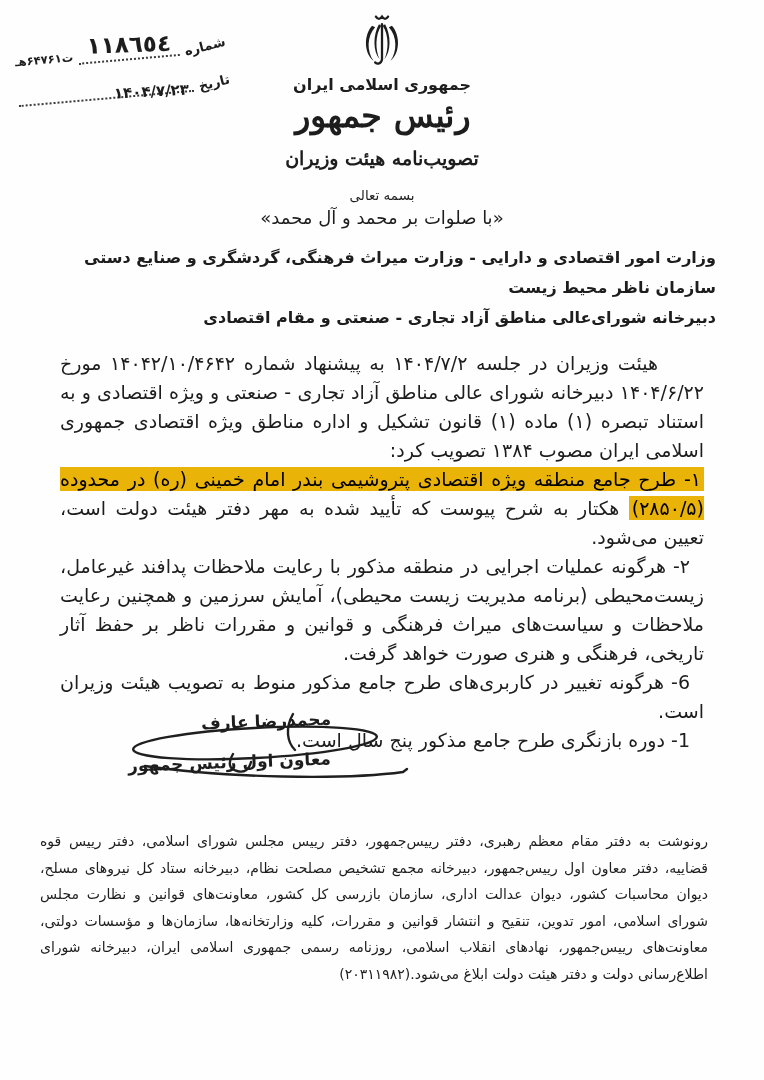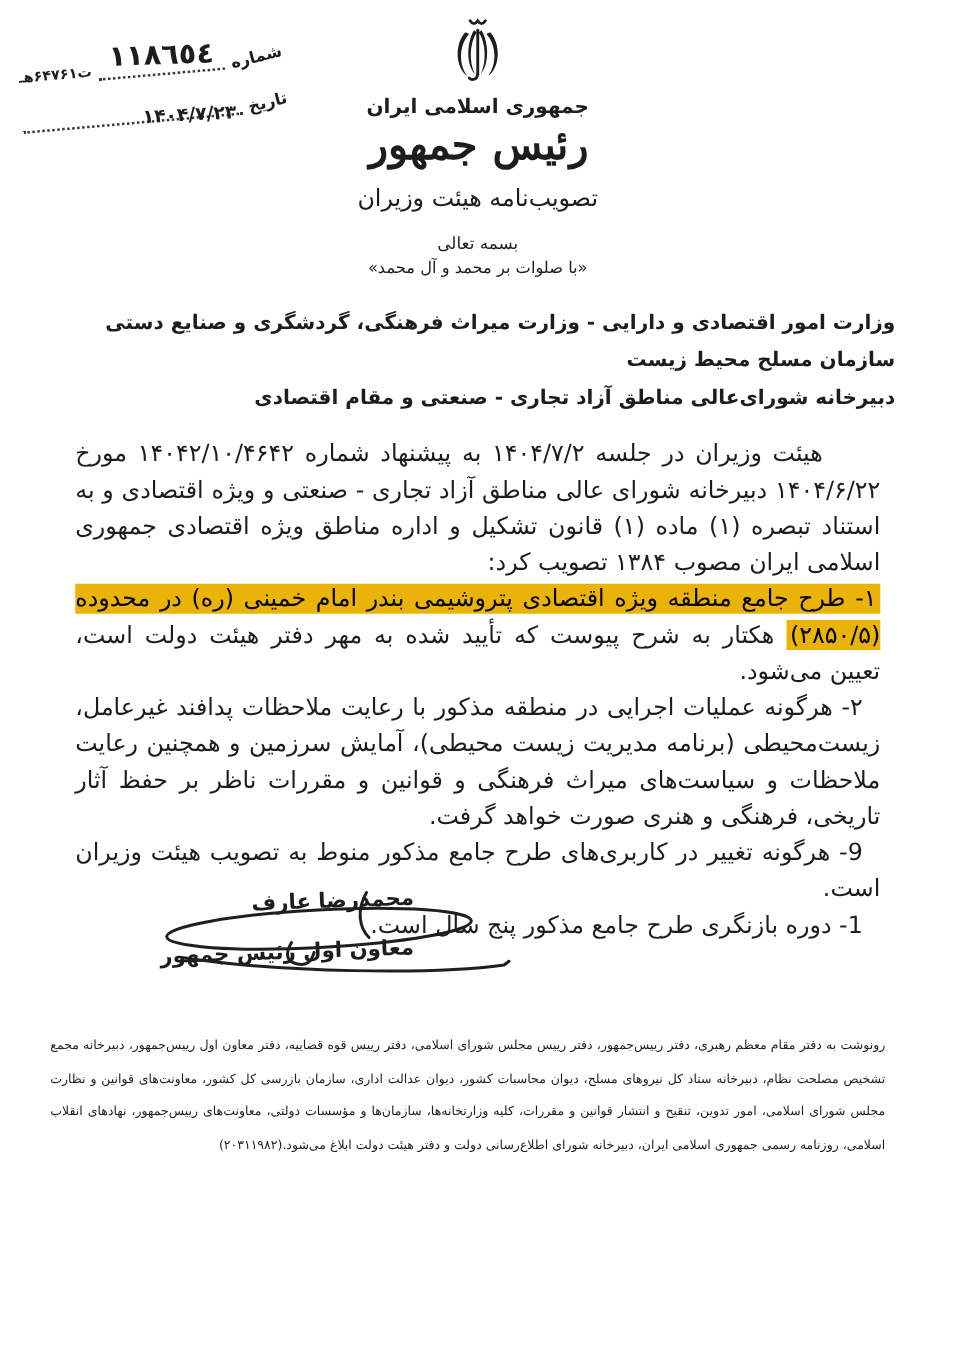--- a/index.html
+++ b/index.html
@@ -18,44 +18,44 @@
     letter-spacing:4px;transform:rotate(3deg);white-space:nowrap;}
   .stamp-suffix{font-size:11.5px;font-weight:bold;white-space:nowrap;padding-bottom:1px;}
   .stamp-date{position:absolute;top:4px;right:4px;font-size:15px;font-weight:600;
     letter-spacing:2px;transform:rotate(2deg);white-space:nowrap;}
   
   .letterhead{position:absolute;top:12px;left:0;right:0;text-align:center;}
   .emblem{display:inline-block;}
   .country{font-size:16px;margin-top:1px;font-weight:600;}
   .office{font-size:33px;font-weight:bold;margin-top:2px;font-family:"DejaVu Serif",serif;
     letter-spacing:1px;transform:skewX(4deg);}
-  .doctype{font-size:19px;font-weight:normal;margin-top:12px;font-family:"DejaVu Serif",serif;}
+  .doctype{font-size:19px;font-weight:bold;margin-top:12px;font-family:"DejaVu Serif",serif;}
   
   .invocation{position:absolute;top:187px;left:0;right:0;text-align:center;}
   .bismillah{font-size:13.5px;}
-  .salawat{font-size:13px;margin-top:4px;}
+  .salawat{font-size:18px;margin-top:4px;}
   
   .addressees{position:absolute;top:243px;right:48px;left:48px;text-align:right;
     font-weight:bold;font-size:16px;line-height:30px;}
   
   .body{position:absolute;top:349px;right:60px;left:60px;
     font-size:19px;line-height:29px;text-align:justify;}
   .preamble{margin:0;text-indent:46px;}
   .item{margin:0;text-indent:14px;}
   mark.hl{padding:1px 3px;}
   
   .signature{position:absolute;top:698px;left:85px;width:390px;height:100px;}
   .sig-name{position:absolute;top:13px;right:144px;font-size:17px;font-weight:bold;
     transform:rotate(-2deg);white-space:nowrap;}
   .sig-title{position:absolute;top:54px;right:144px;font-size:17px;font-weight:bold;
     transform:rotate(-2deg);white-space:nowrap;}
   .sig-scribble{position:absolute;inset:0;pointer-events:none;}
   
   .cc{position:absolute;top:814px;right:56px;left:40px;
-    font-size:10px;line-height:26.5px;text-align:justify;}
+    font-size:14px;line-height:26.5px;text-align:justify;}
 </style>
 </head>
 <body>
 
 <div class="page">
 
   <div class="stamp">
     <div class="stamp-row">
       <span class="stamp-label">شماره</span>
       <span class="dotline">
@@ -92,30 +92,30 @@
     <div class="doctype">تصویب‌نامه هیئت وزیران</div>
   </div>
 
   <div class="invocation">
     <div class="bismillah">بسمه تعالی</div>
     <div class="salawat">«با صلوات بر محمد و آل محمد»</div>
   </div>
 
   <div class="addressees">
     <div>وزارت امور اقتصادی و دارایی - وزارت میراث فرهنگی، گردشگری و صنایع دستی</div>
-    <div>سازمان مسلح محیط زیست</div>
+    <div>سازمان ناظر محیط زیست</div>
     <div>دبیرخانه شورای‌عالی مناطق آزاد تجاری - صنعتی و مقام اقتصادی</div>
   </div>
 
   <div class="body">
     <p class="preamble">هیئت وزیران در جلسه ۱۴۰۴/۷/۲ به پیشنهاد شماره ۱۴۰۴۲/۱۰/۴۶۴۲ مورخ ۱۴۰۴/۶/۲۲ دبیرخانه شورای عالی مناطق آزاد تجاری - صنعتی و ویژه اقتصادی و به استناد تبصره (۱) ماده (۱) قانون تشکیل و اداره مناطق ویژه اقتصادی جمهوری اسلامی ایران مصوب ۱۳۸۴ تصویب کرد:</p>
     <p class="item" style="text-indent:0;"><mark class="hl" style="background: #eab308; margin-top: 10px;">۱- طرح جامع منطقه ویژه اقتصادی پتروشیمی بندر امام خمینی (ره) در محدوده (۲۸۵۰/۵)</mark>
       <span>هکتار به شرح پیوست که تأیید شده به مهر دفتر هیئت دولت است، تعیین می‌شود.</span></p>
     <p class="item">۲- هرگونه عملیات اجرایی در منطقه مذکور با رعایت ملاحظات پدافند غیرعامل، زیست‌محیطی (برنامه مدیریت زیست محیطی)، آمایش سرزمین و همچنین رعایت ملاحظات و سیاست‌های میراث فرهنگی و قوانین و مقررات ناظر بر حفظ آثار تاریخی، فرهنگی و هنری صورت خواهد گرفت.</p>
-    <p class="item">9- هرگونه تغییر در کاربری‌های طرح جامع مذکور منوط به تصویب هیئت وزیران است.</p>
+    <p class="item">6- هرگونه تغییر در کاربری‌های طرح جامع مذکور منوط به تصویب هیئت وزیران است.</p>
     <p class="item">1- دوره بازنگری طرح جامع مذکور پنج سال است.</p>
   </div>
 
   <div class="signature">
     <div class="sig-name">محمدرضا عارف</div>
     <div class="sig-title">معاون اول رئیس جمهور</div>
     <svg class="sig-scribble" width="390" height="100" viewBox="0 0 390 100" aria-hidden="true">
       <g fill="none" stroke="#1f1f1f" stroke-width="2.4" stroke-linecap="round">
         <ellipse cx="170" cy="45" rx="122" ry="15" transform="rotate(-3 170 45)"></ellipse>
         <path d="M208 16 C200 30 202 44 210 52"></path>

